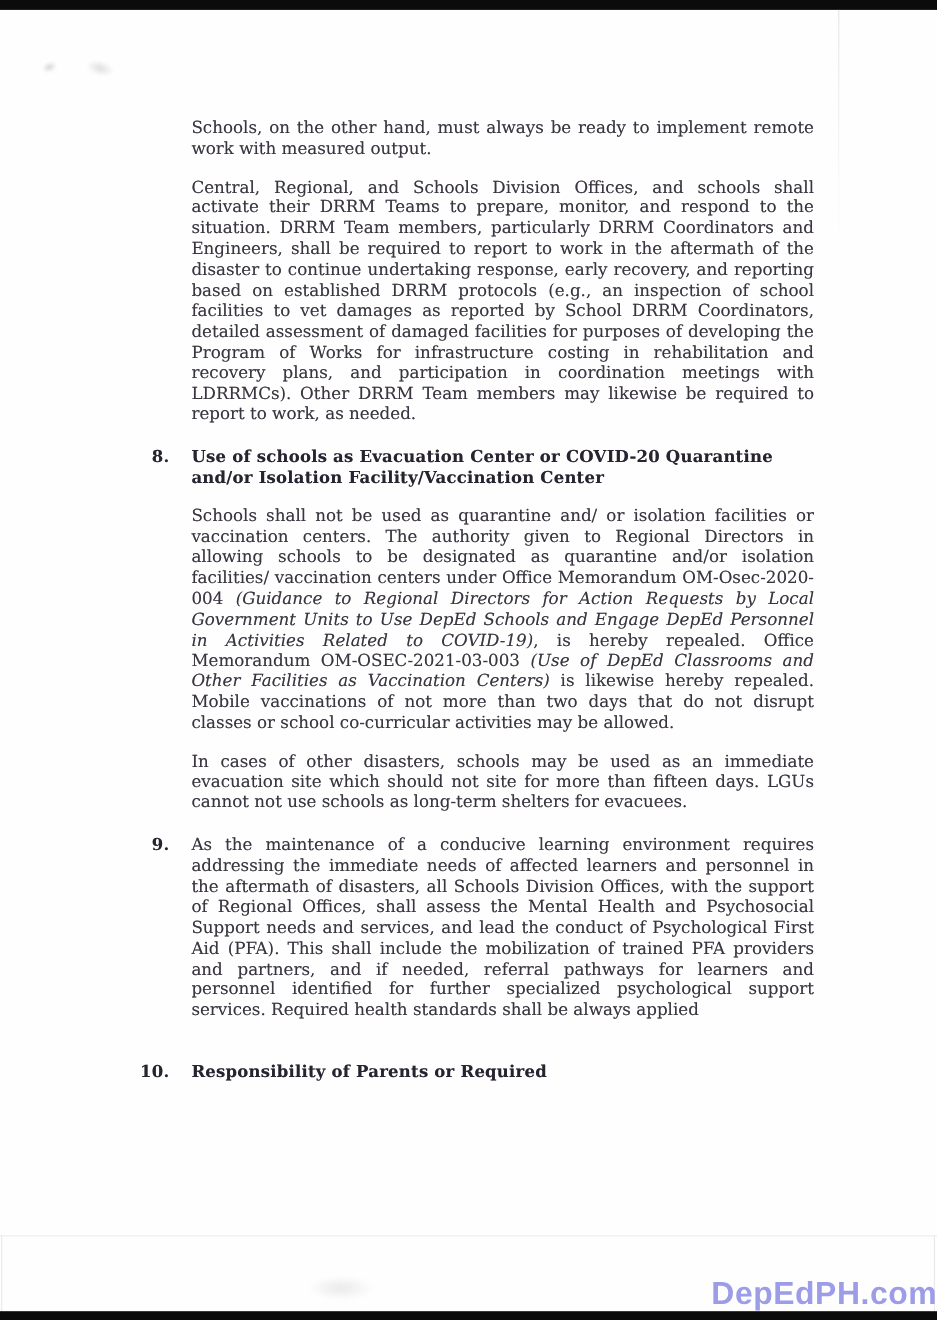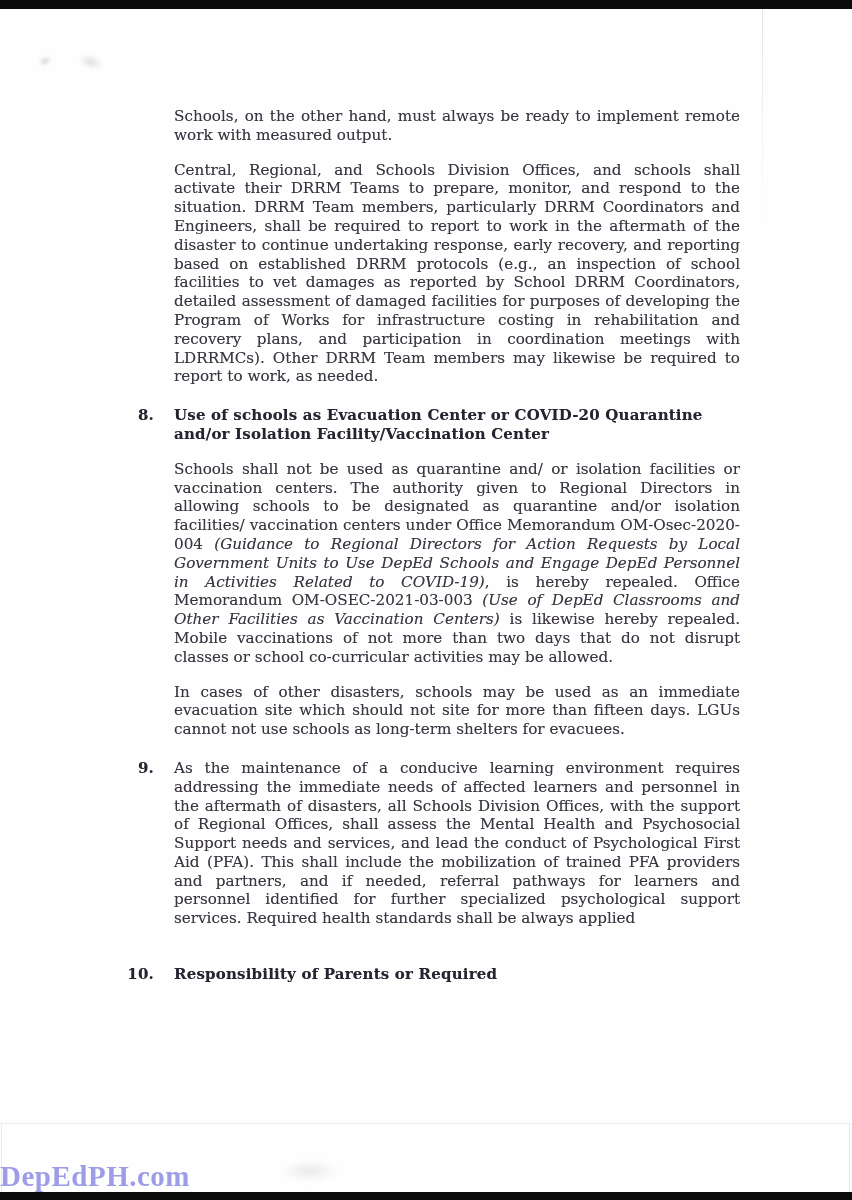--- a/index.html
+++ b/index.html
@@ -109,22 +109,22 @@
     top: 0;
     white-space: nowrap;
   }
   .italic {
     font-style: italic;
   }
   .watermark {
     position: absolute;
     bottom: 9px;
     left: 0; right: 0;
-    text-align: left;
-    font-family: Liberation Serif, serif;
+    text-align: right;
+    font-family: Liberation Sans, sans-serif;
     font-weight: bold;
     font-size: 29px;
     line-height: 29px;
     letter-spacing: 0.5px;
     opacity: 0.85;
   }
 </style>
 </head>
 <body>
 

